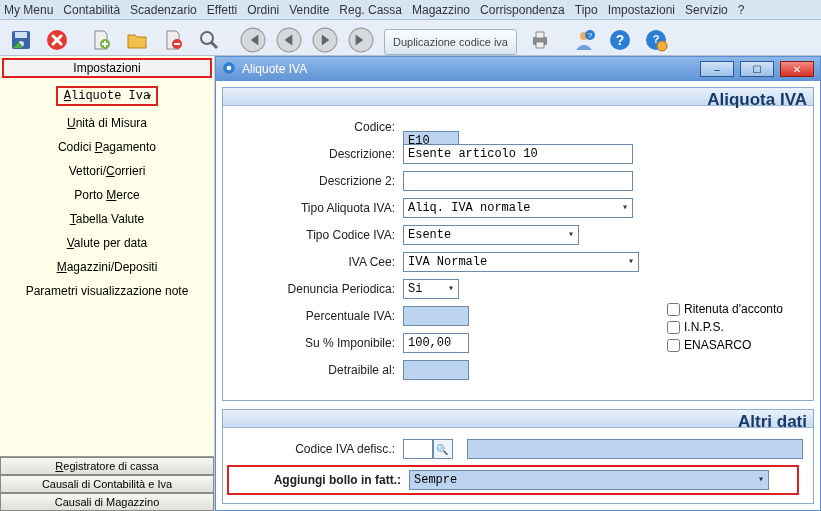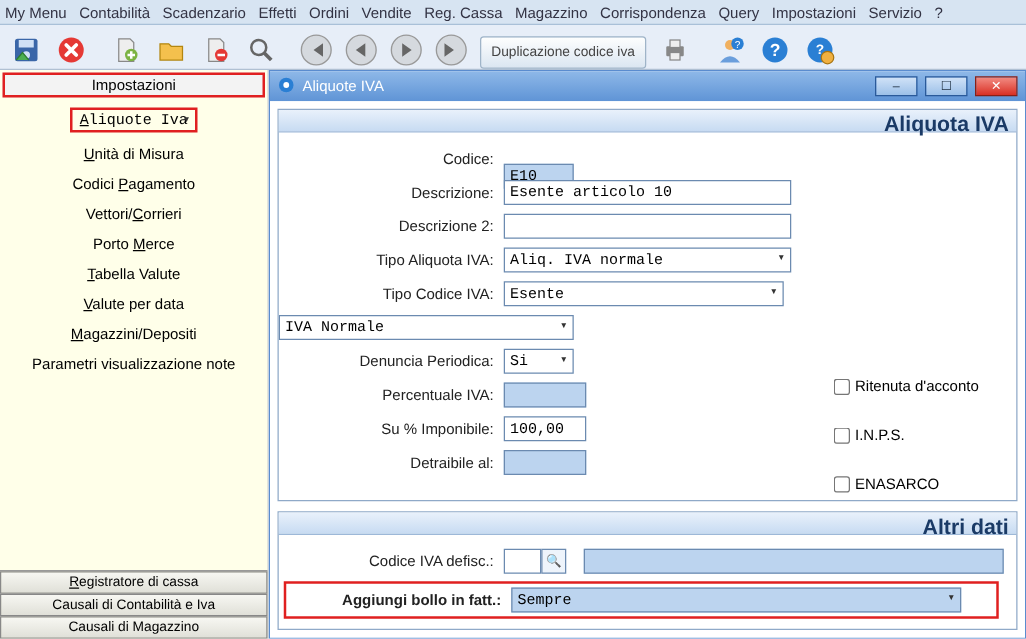--- a/index.html
+++ b/index.html
@@ -210,21 +210,21 @@
     content:"▾";
     position:absolute; right:4px; top:2px;
     font-size:10px; color:#333;
   }
   .chk {
     display:flex; align-items:center; gap:4px; font-size:12px;
   }
   .chk input { width:13px; height:13px; }
   .right-checks {
     position:absolute; right:30px;
-    display:flex; flex-direction:column; gap:25px;
+    display:flex; flex-direction:column; gap:4px;
     top:0;
   }
   .group1-body { position:relative; padding:10px 10px 14px 0;}
   .hlrow {
     border:2px solid #e02020;
     padding:2px 0;
     margin:0 4px;
   }
   .small-icon-input {
     display:flex; align-items:center; gap:0;
@@ -242,21 +242,21 @@
 <div class="menubar">
   <span>My Menu</span>
   <span>Contabilità</span>
   <span>Scadenzario</span>
   <span>Effetti</span>
   <span>Ordini</span>
   <span>Vendite</span>
   <span>Reg. Cassa</span>
   <span>Magazzino</span>
   <span>Corrispondenza</span>
-  <span>Query</span>
+  <span>Tipo</span>
   <span>Impostazioni</span>
   <span>Servizio</span>
   <span>?</span>
 </div>
 
 <div class="toolbar">
   <div class="tbtn">
     <svg viewBox="0 0 24 24">
         <rect x="3" y="3" width="18" height="18" rx="2" fill="#3a66a8"></rect>
         <rect x="6" y="4" width="12" height="6" fill="#cfe0f5"></rect>
@@ -418,24 +418,25 @@
             </div>
             <div class="form-row">
               <div class="form-label">Tipo Aliquota IVA:</div>
               <div class="form-field">
                   <div class="sel" style="width:230px">Aliq. IVA normale</div>
                 </div>
             </div>
             <div class="form-row">
               <div class="form-label">Tipo Codice IVA:</div>
               <div class="form-field">
-                  <div class="sel" style="width:224px">Esente</div>
-                </div>
-            </div>
-            <div class="form-row">
+                  <div class="sel" style="width:176px">Esente</div>
+                </div>
+            </div>
+            <div class="form-row">
+              <div class="form-label">IVA Cee:</div>
               <div class="form-field">
                   <div class="sel" style="width:236px">IVA Normale</div>
                 </div>
             </div>
             <div class="form-row">
               <div class="form-label">Denuncia Periodica:</div>
               <div class="form-field">
                   <div class="sel" style="width:56px">Si</div>
                 </div>
             </div>

